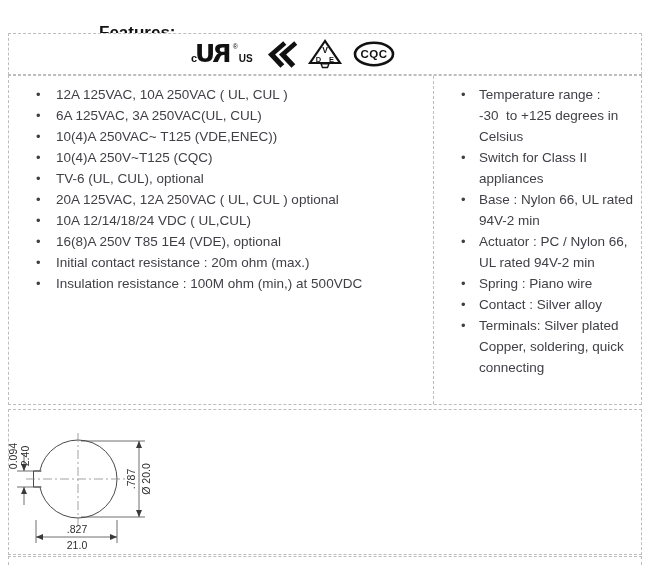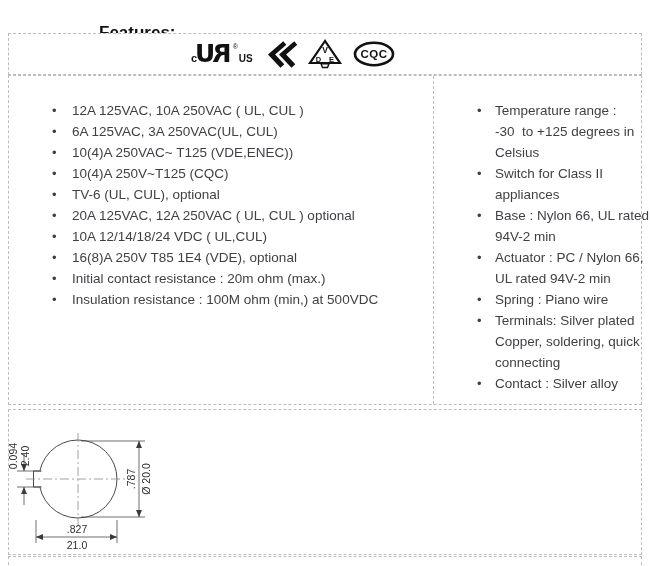--- a/index.html
+++ b/index.html
@@ -19,21 +19,21 @@
   .logos-row{position:absolute;left:182px;top:5px;display:flex;align-items:center;gap:10px;}
   .ul-mark{display:flex;align-items:flex-end;color:#111;}
   .ul-c{font-size:11px;font-weight:bold;margin:0 1px 1px 0;}
   .ul-ru{display:inline-block;transform:scaleX(-1);font-family:"DejaVu Sans",sans-serif;
          font-size:25px;font-weight:900;letter-spacing:-3px;line-height:22px;}
   .ul-reg{font-size:7px;align-self:flex-start;margin:0 1px 0 1px;}
   .ul-us{font-size:10px;font-weight:bold;margin-bottom:1px;}
   .logo-svg{display:block;}
 
   
-  .feat-list{position:absolute;margin:16px;padding:0;list-style:none;font-size:13.5px;line-height:21px;}
+  .feat-list{position:absolute;margin:0;padding:0;list-style:none;font-size:13.5px;line-height:21px;}
   .feat-list li{display:flex;margin:0;}
   .feat-list li::before{content:"\2022";flex:none;width:20px;text-align:left;font-size:13px;}
   .feat-list .t{white-space:pre-wrap;}
   .list-left{left:27px;top:8px;width:392px;}
   .list-right{left:452px;top:8px;width:180px;}
   .list-right li::before{width:18px;}
 
   
   .cutout-title{position:absolute;left:10px;top:5px;font-size:14px;color:#454545;}
   .cutout-svg{position:absolute;left:0;top:0;}
@@ -130,26 +130,26 @@
 94V-2 min</span>
         </li>
       <li>
           <span class="t">Actuator : PC / Nylon 66,
 UL rated 94V-2 min</span>
         </li>
       <li>
           <span class="t">Spring : Piano wire</span>
         </li>
       <li>
+          <span class="t">Contact : Silver alloy</span>
+        </li>
+      <li>
           <span class="t">Terminals: Silver plated
 Copper, soldering, quick
 connecting</span>
-        </li>
-      <li>
-          <span class="t">Contact : Silver alloy</span>
         </li>
     </ul>
   </div>
 
   <div class="box box-cutout">
 
     <svg class="cutout-svg" width="634" height="144" viewBox="0 0 634 144">
       <defs>
         <marker id="arr" markerUnits="userSpaceOnUse" markerWidth="8" markerHeight="6" refX="7" refY="3" orient="auto-start-reverse">
           <path d="M0,0 L7,3 L0,6 Z" fill="#3a3a3a"></path>

